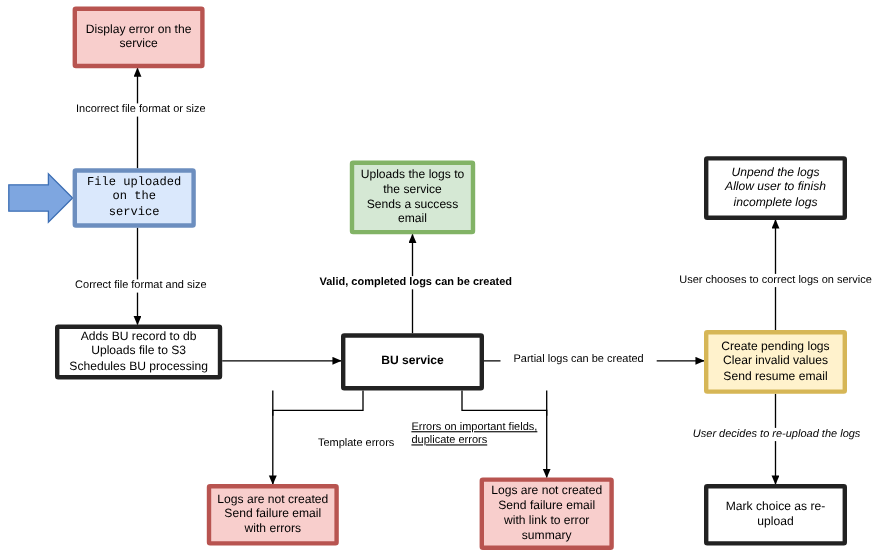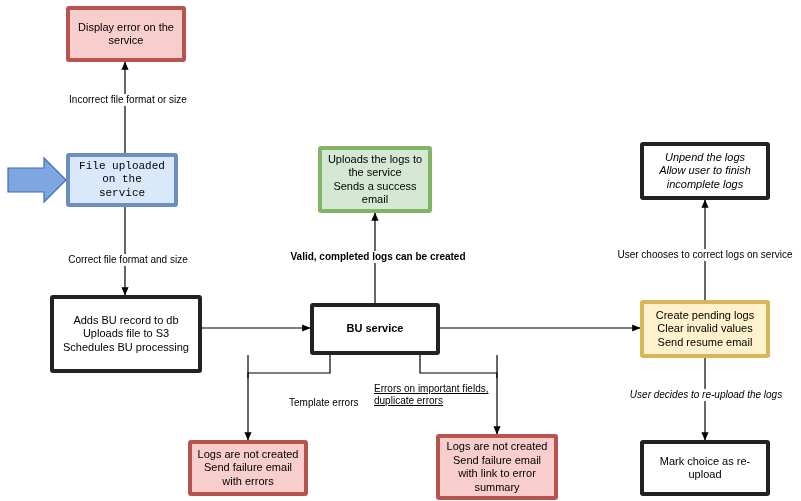--- a/index.html
+++ b/index.html
@@ -90,21 +90,21 @@
       <path d="M8,168 L44,168 L44,158 L66,180 L44,202 L44,192 L8,192 Z" fill="#7ea6e0" stroke="#3c6eb4" stroke-width="1.2"></path>
     </g>
   </svg>
 
   <div class="node" style="left:66px; top:6px; width:120px; height:56px; background:#f8cecc; border-color:#b85450;">Display error on the
 service</div>
 
   <div class="node" style="left:66px; top:153px; width:112px; height:54px; background:#dae8fc; border-color:#6c8ebf;font-family:Liberation Mono, monospace;">File uploaded on the
 service</div>
 
-  <div class="node" style="left:50px; top:295px; width:152px; height:78px; background:#ffffff; border-color:#222222;">Adds BU record to db
+  <div class="node" style="left:50px; top:295px; width:152px; height:50px; background:#ffffff; border-color:#222222;">Adds BU record to db
 Uploads file to S3
 Schedules BU processing</div>
 
   <div class="node" style="left:310px; top:303px; width:130px; height:52px; background:#ffffff; border-color:#222222;font-weight:bold;">BU service</div>
 
   <div class="node" style="left:318px; top:146px; width:114px; height:67px; background:#d5e8d4; border-color:#82b366;">Uploads the logs to
 the service
 Sends a success
 email</div>
 
@@ -132,18 +132,19 @@
 
   <div class="edge-label" style="left:56px; top:254px; width:142px;">Correct file format and size</div>
 
   <div class="edge-label" style="left:284px; top:251px; width:186px;font-weight:bold;">Valid, completed logs can be created</div>
 
   <div class="edge-label" style="left:288px; top:397px; width:86px; text-align:left;">Template errors</div>
 
   <div class="edge-label" style="left:373px; top:383px; width:116px; text-align:left;text-decoration:underline;">Errors on important fields,
 duplicate errors</div>
 
+  <div class="edge-label" style="left:455px; top:321px; width:140px;">Partial logs can be created</div>
 
   <div class="edge-label" style="left:606px; top:249px; width:196px;">User chooses to correct logs on service</div>
 
   <div class="edge-label" style="left:617px; top:389px; width:176px;font-style:italic;">User decides to re-upload the logs</div>
 
 </div>
 
 </body></html>

